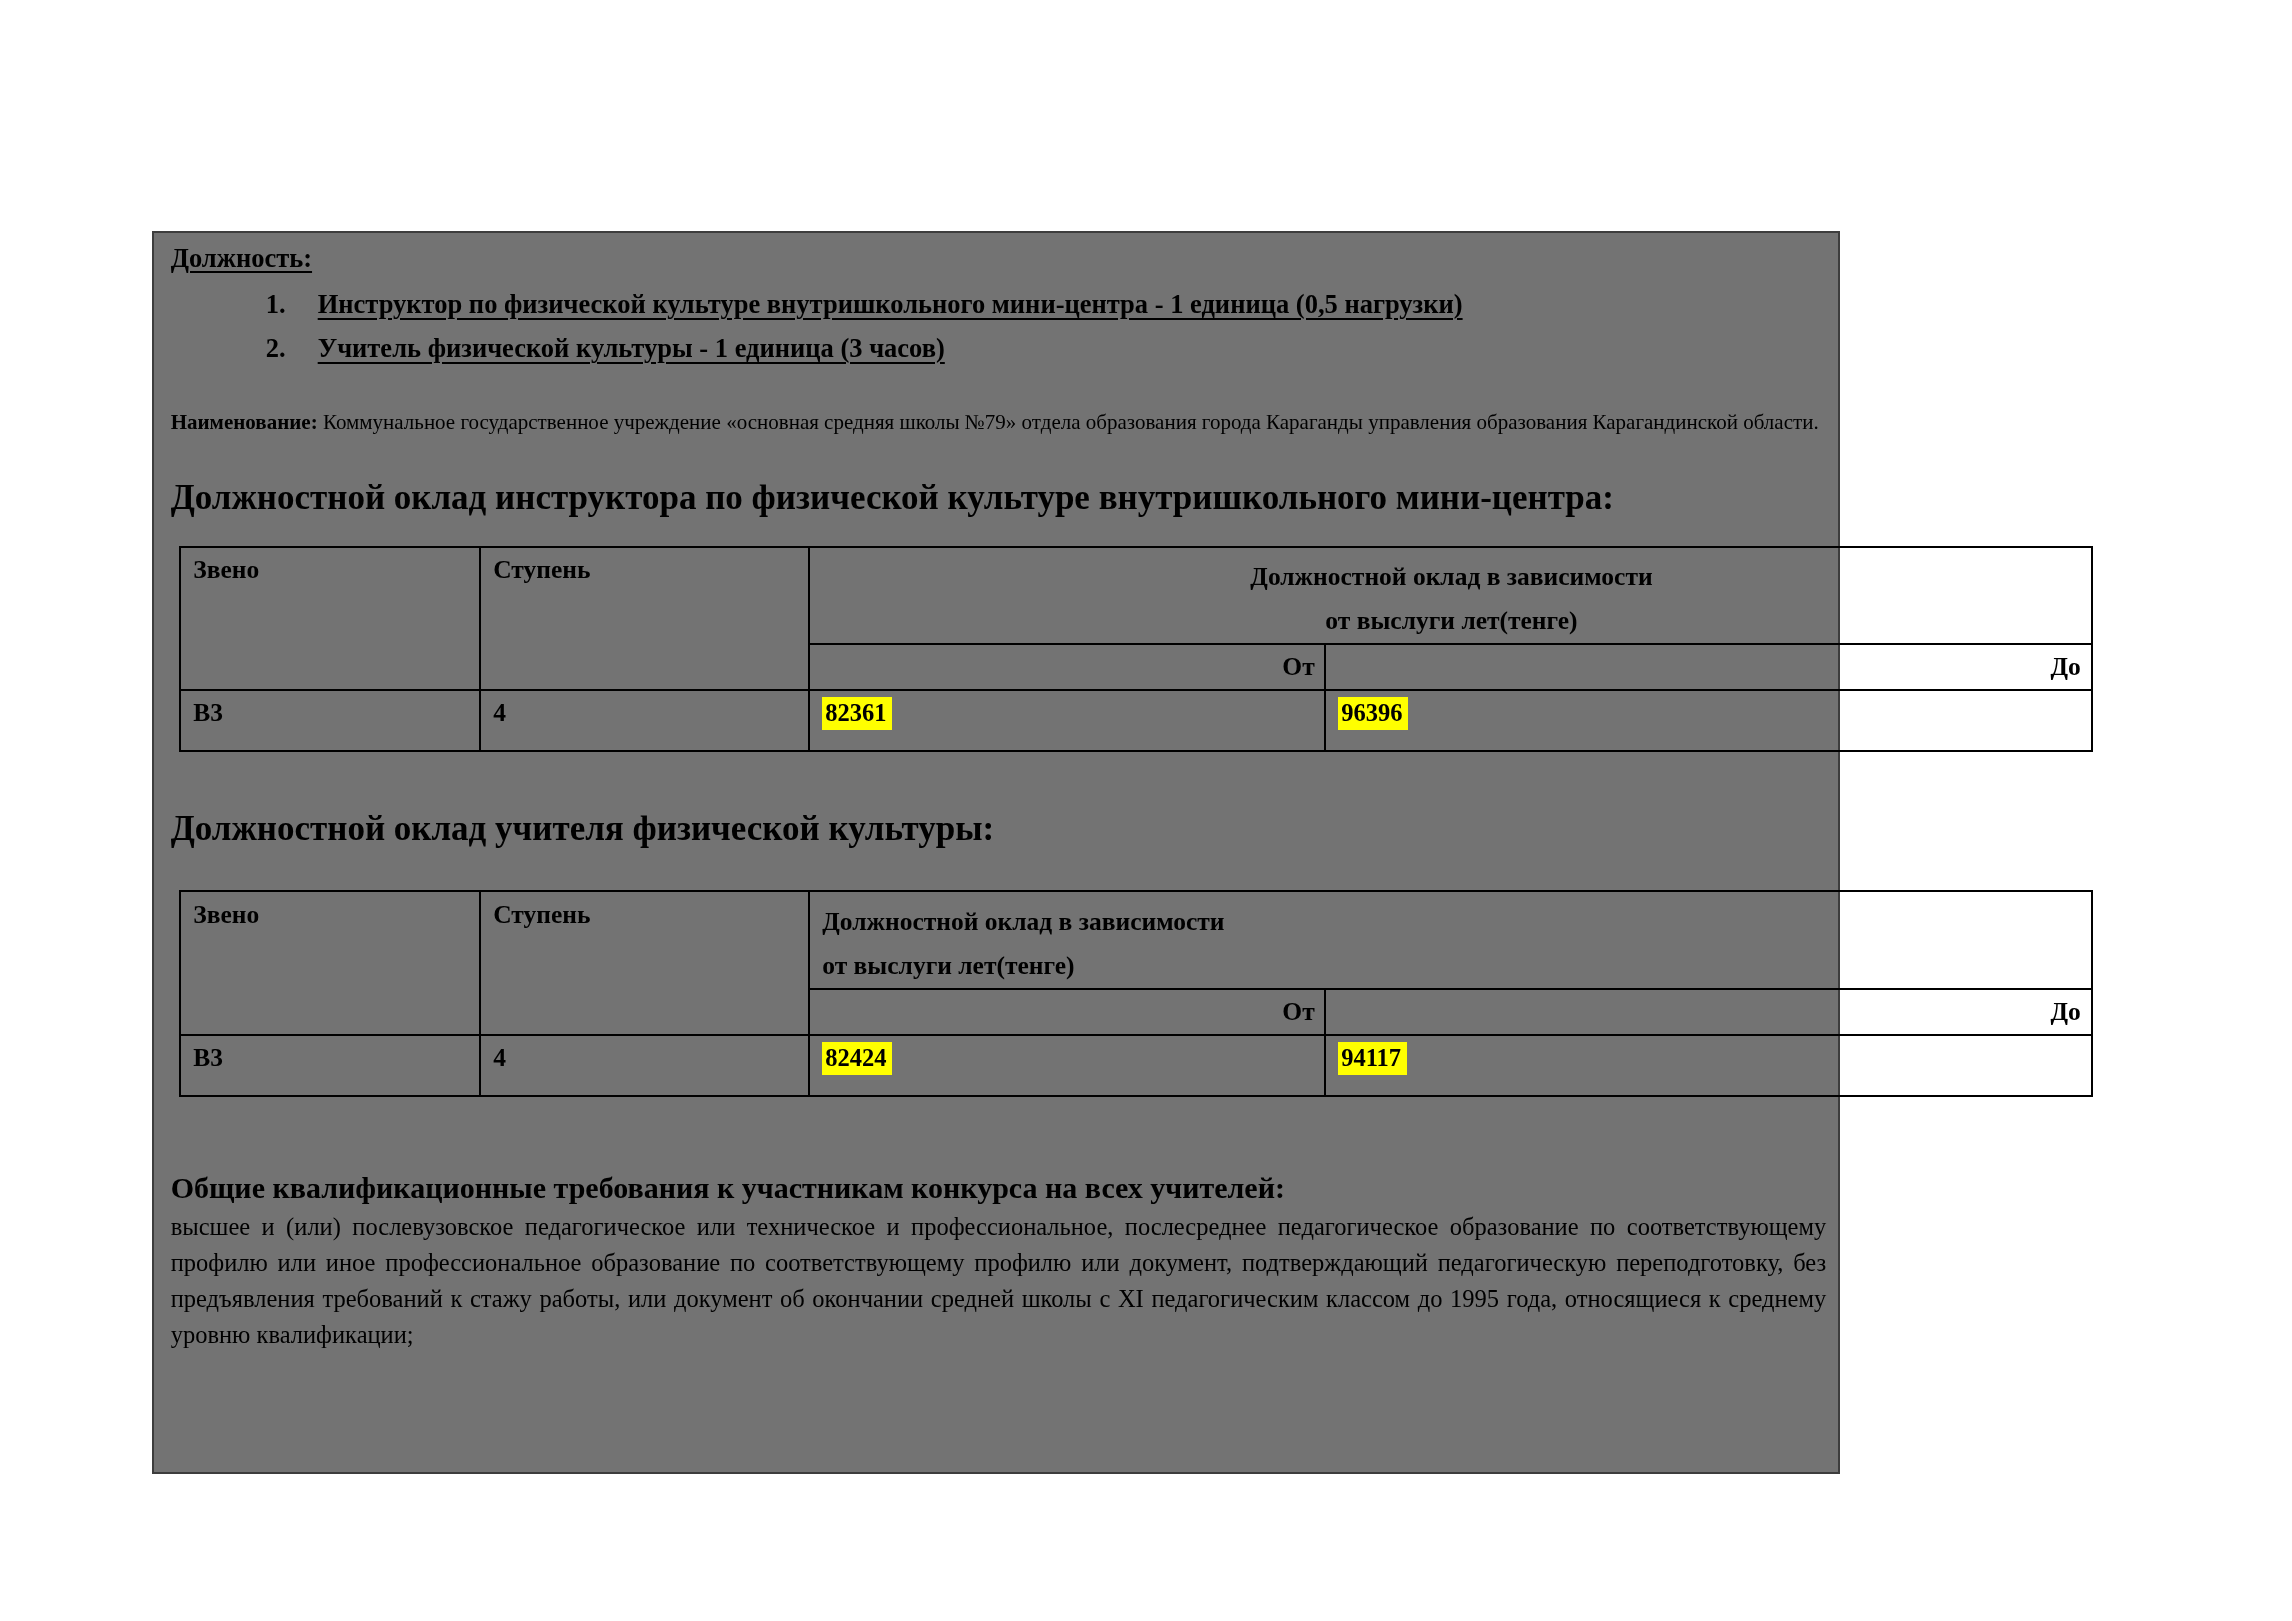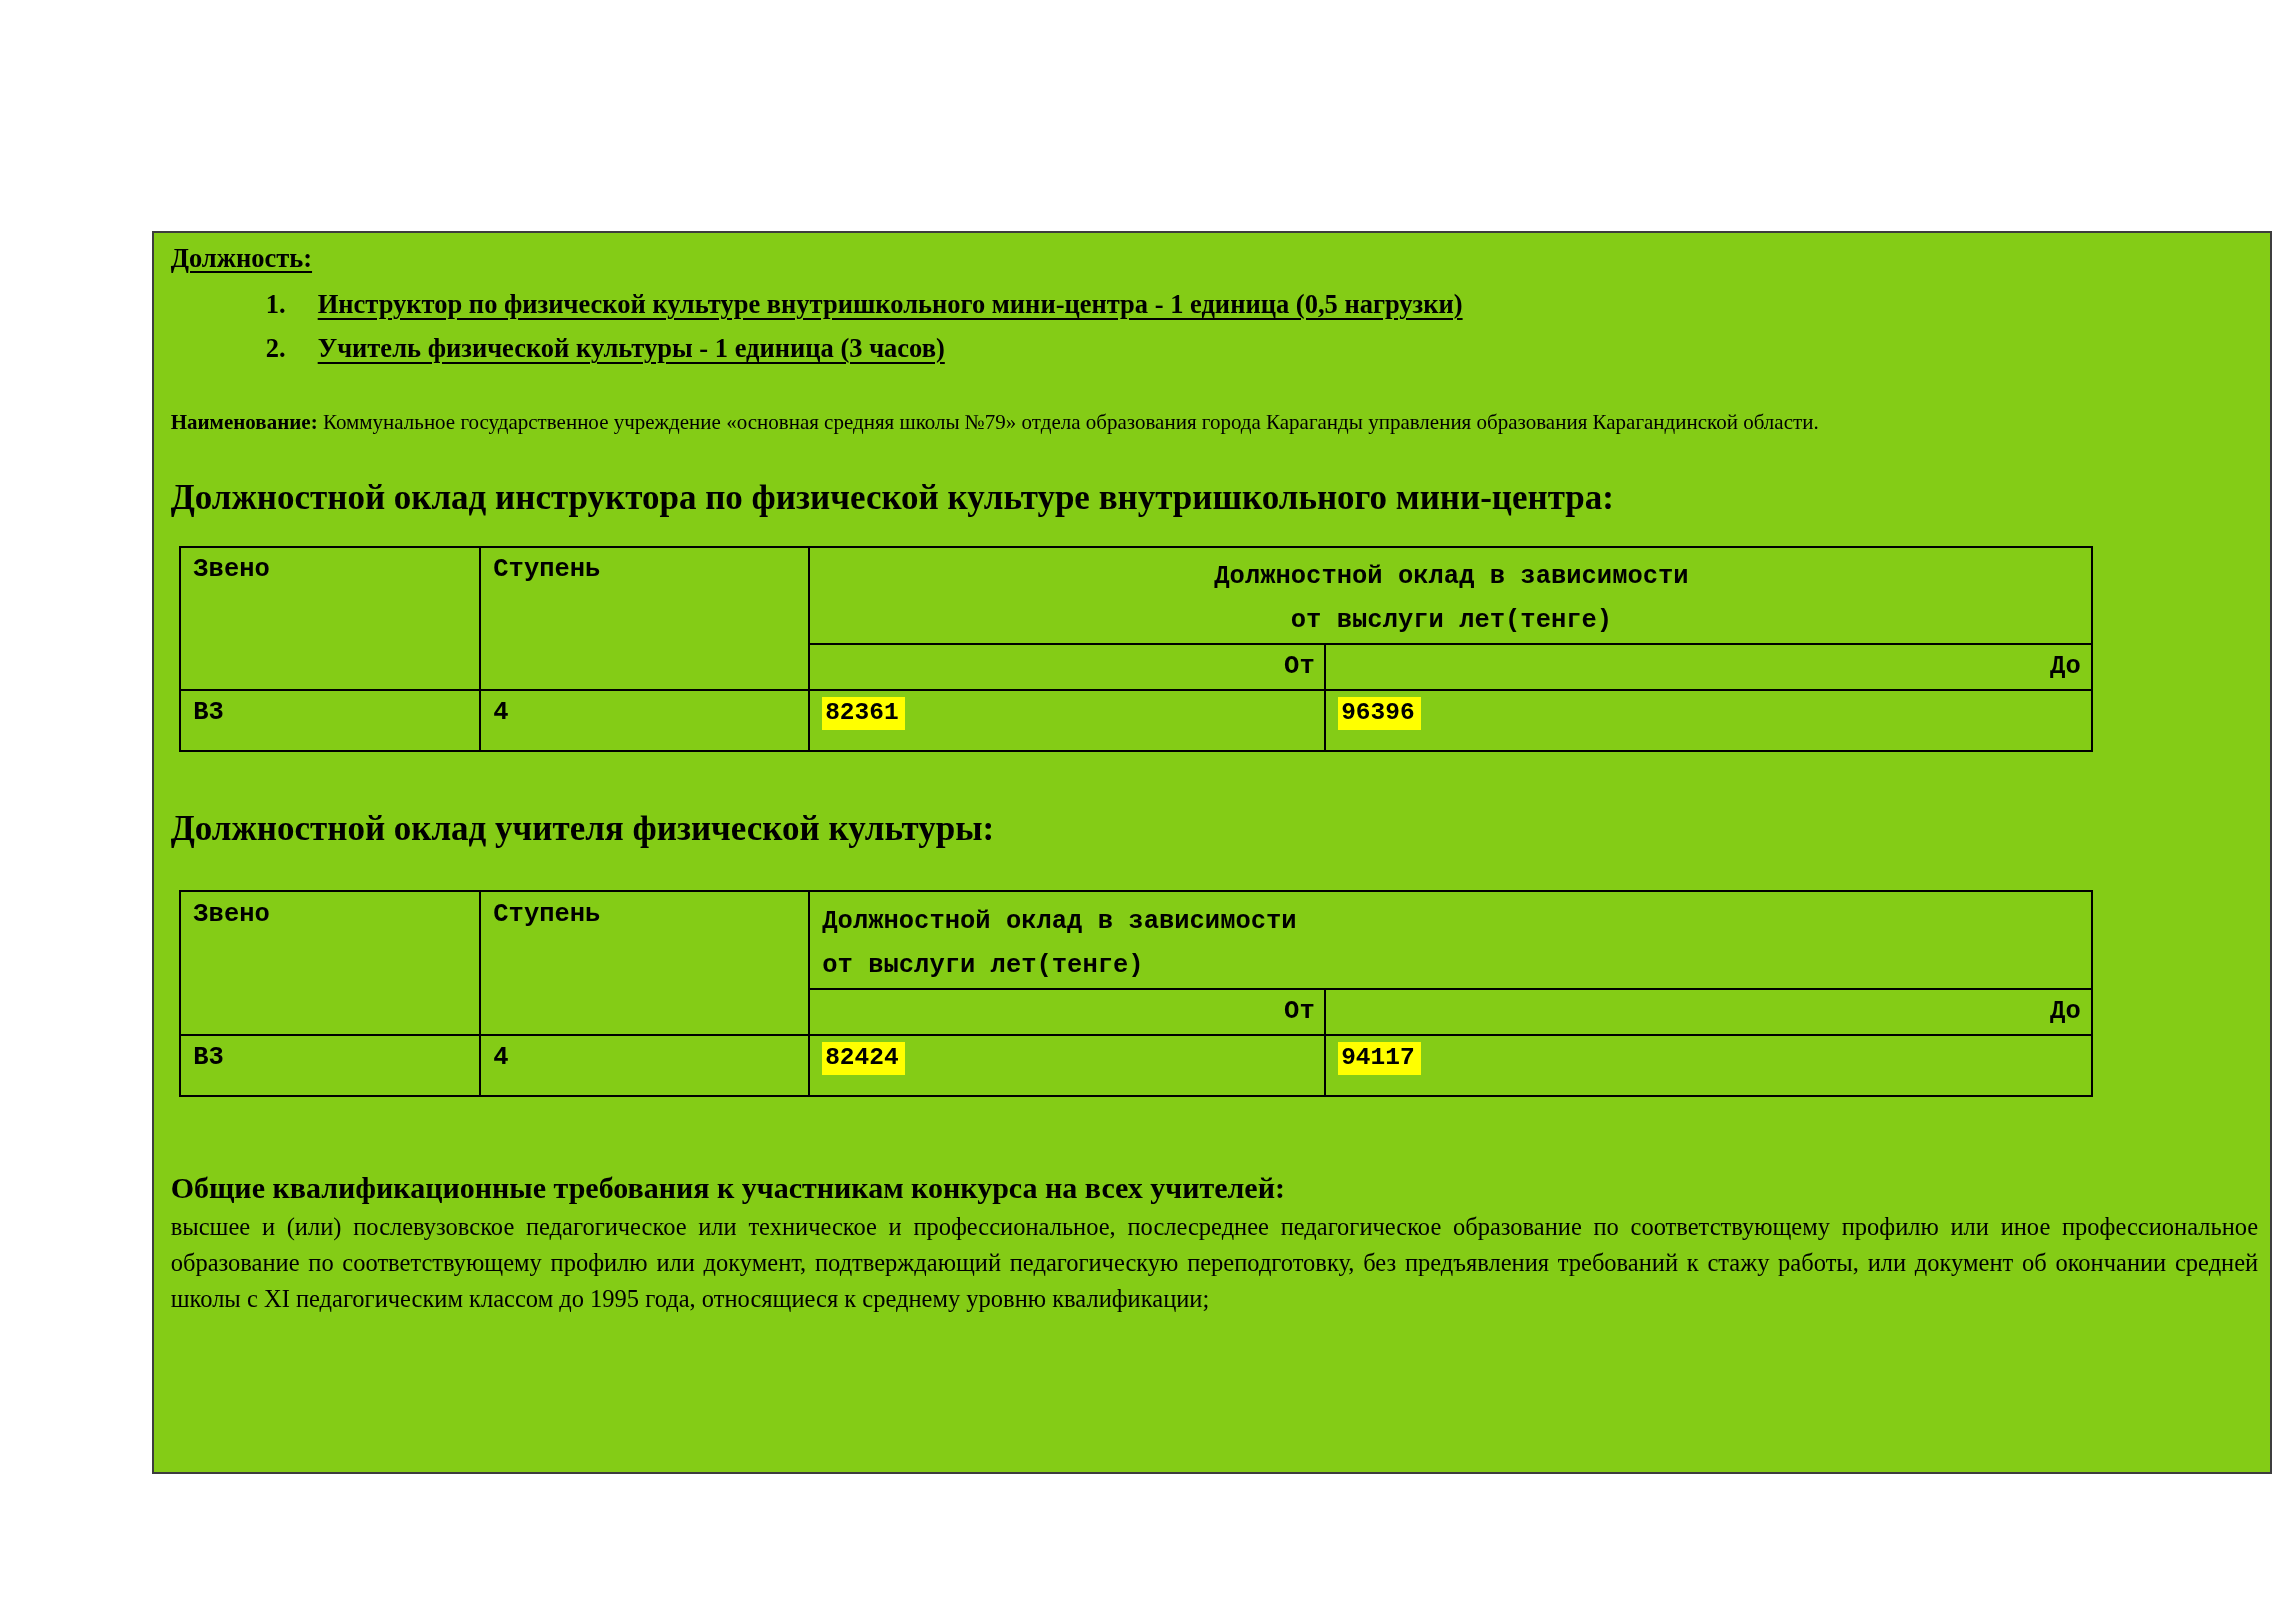--- a/index.html
+++ b/index.html
@@ -13,25 +13,25 @@
     position: relative;
     width: 2293px;
     height: 1621px;
     background: #ffffff;
     overflow: hidden;
   }
   .doc-box {
     position: absolute;
     left: 152px;
     top: 231px;
-    width: 2120px;
+    width: 1688px;
     height: 1243px;
     border: 2.9px solid #3d3d3d;
     padding: 8.8px 11.8px 0 16.7px;
-    background: #84cc16;
+    background: #737373;
   }
   .pos-title {
     font-size: 26.5px;
     font-weight: bold;
     line-height: 33px;
     text-decoration: underline;
     text-decoration-thickness: 2px;
     text-underline-offset: 3.9px;
   }
   .pos-list { margin-top: 6.9px; }
@@ -74,21 +74,20 @@
     border: 2.9px solid #000000;
   }
   .t1 { margin-top: 32px; }
   .t2 { margin-top: 45px; }
   .salary-table td {
     border: 2px solid #000000;
     vertical-align: top;
     font-size: 25.5px;
     font-weight: bold;
     padding: 7.8px 9.8px 0 11.8px;
-    font-family: Liberation Mono, monospace;
   }
   .r-head td { height: 89px; }
   .salary-span-cell { padding-top: 3.9px; }
   .salary-span-cell div { line-height: 44px; }
   .t1 .salary-span-cell { text-align: center; }
   .t2 .salary-span-cell { text-align: left; }
   .r-fromto td { height: 46px; padding-top: 2.9px; line-height: 37px; text-align: right; }
   .r-data td { height: 61px; padding-top: 6.9px; }
   .hl {
     background: #ffff00;

